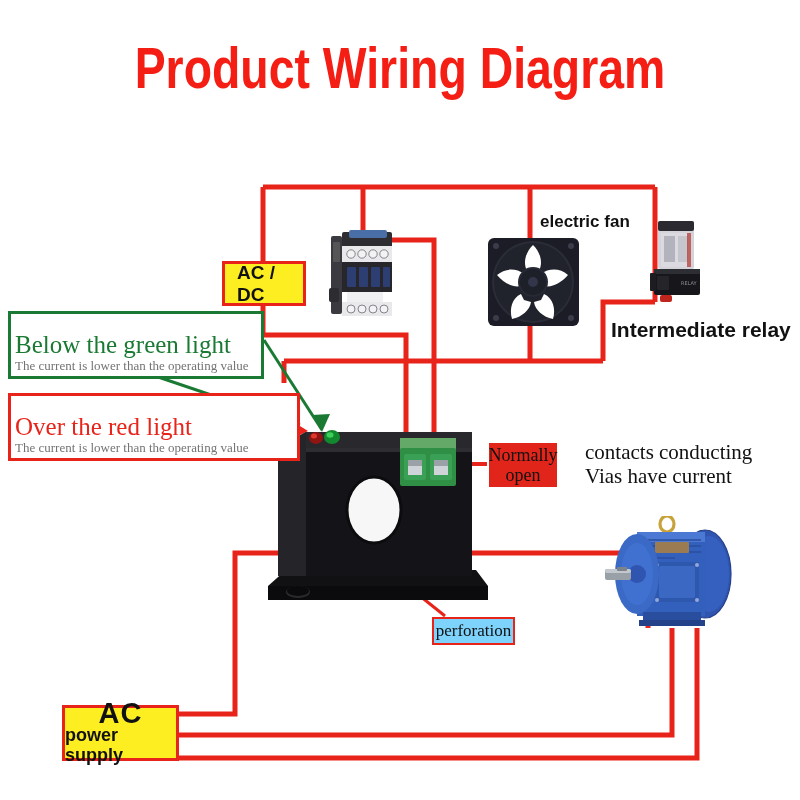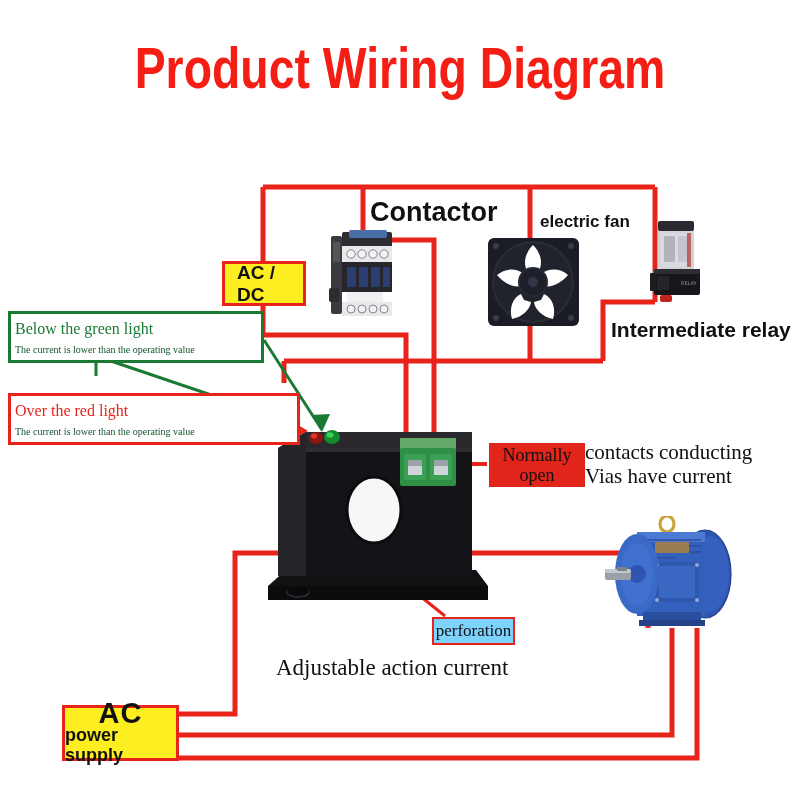--- a/index.html
+++ b/index.html
@@ -22,29 +22,29 @@
     background:#fcee21;border:3px solid #e8231a;
     display:flex;flex-direction:column;align-items:center;justify-content:center;
     font-family:"Liberation Sans",sans-serif;color:#111;
   }
   #acdc{left:222px;top:261px;width:84px;height:45px;font-size:19px;font-weight:600;padding-left:12px;}
   #acsupply{left:62px;top:705px;width:117px;height:56px;}
   #acsupply .l1{font-size:29px;font-weight:700;line-height:24px;letter-spacing:1px;}
   #acsupply .l2{font-size:18px;font-weight:700;line-height:20px;}
 
   .callout{position:absolute;box-sizing:border-box;background:#fff;padding:1px 4px 3px 4px;}
-  .callout .hd{font-size:16px;line-height:27px;white-space:nowrap;}
-  .callout .sub{font-size:10px;line-height:15px;color:#14532d;white-space:nowrap;}
+  .callout .hd{font-size:25px;line-height:27px;white-space:nowrap;margin-top:16px;}
+  .callout .sub{font-size:13px;line-height:15px;color:#737373;white-space:nowrap;}
   #greenbox{left:8px;top:311px;width:256px;border:3px solid #1a7a33;}
   #greenbox .hd{color:#1a7a33;}
   #redbox{left:8px;top:393px;width:292px;border:3px solid #e8231a;}
   #redbox .hd{color:#e8231a;}
 
   #normopen{
-    left:489px;top:443px;width:96px;height:44px;background:#e1251b;
+    left:489px;top:443px;width:68px;height:44px;background:#e1251b;
     display:flex;flex-direction:column;align-items:center;justify-content:center;
     color:#111;line-height:20px;font-size:18px;
   }
   #perforation{
     left:432px;top:617px;width:83px;height:28px;border:2px solid #e8231a;
     display:flex;align-items:center;justify-content:center;font-size:17px;color:#111;
   }
 
   .plain{position:absolute;color:#111;white-space:nowrap;}
   #lbl-contactor{left:370px;top:197px;font-family:"Liberation Sans",sans-serif;font-weight:700;font-size:27px;}
@@ -282,22 +282,20 @@
 
   <div class="box" id="normopen">
     <span>Normally</span>
     <span>open</span>
   </div>
 
   <div class="box" id="perforation">
     <span>perforation</span>
   </div>
 
-  <div class="plain" id="lbl-contactor">Contactor</div>
   <div class="plain" id="lbl-fan">electric fan</div>
   <div class="plain" id="lbl-relay">Intermediate relay</div>
-  <div class="plain" id="lbl-adjust">Adjustable action current</div>
   <div class="plain" id="lbl-vias">
     <div>contacts conducting</div>
     <div>Vias have current</div>
   </div>
 
 </div>
 
 </body></html>

